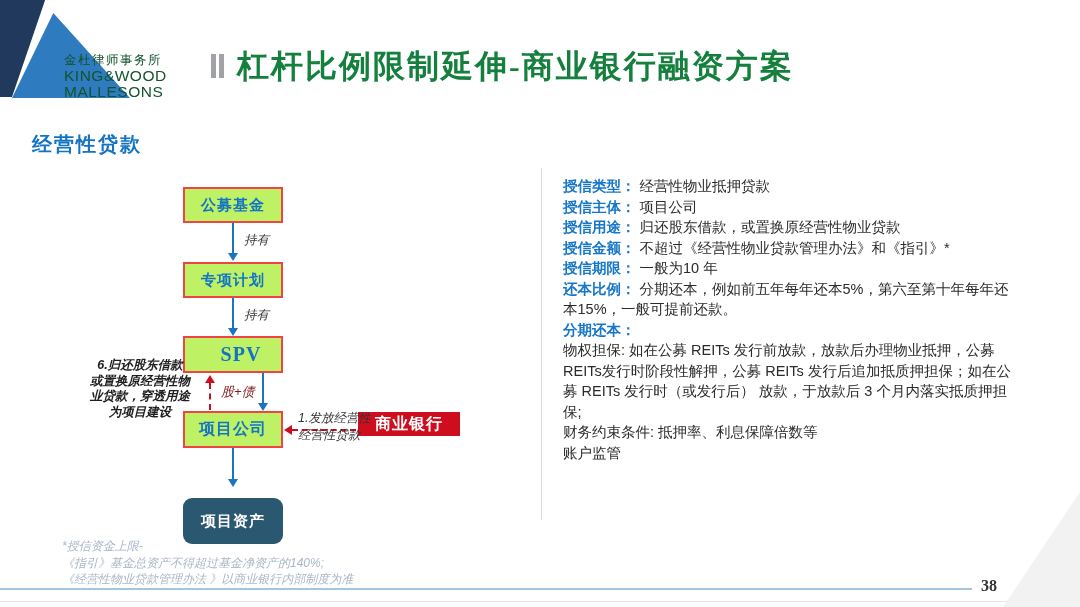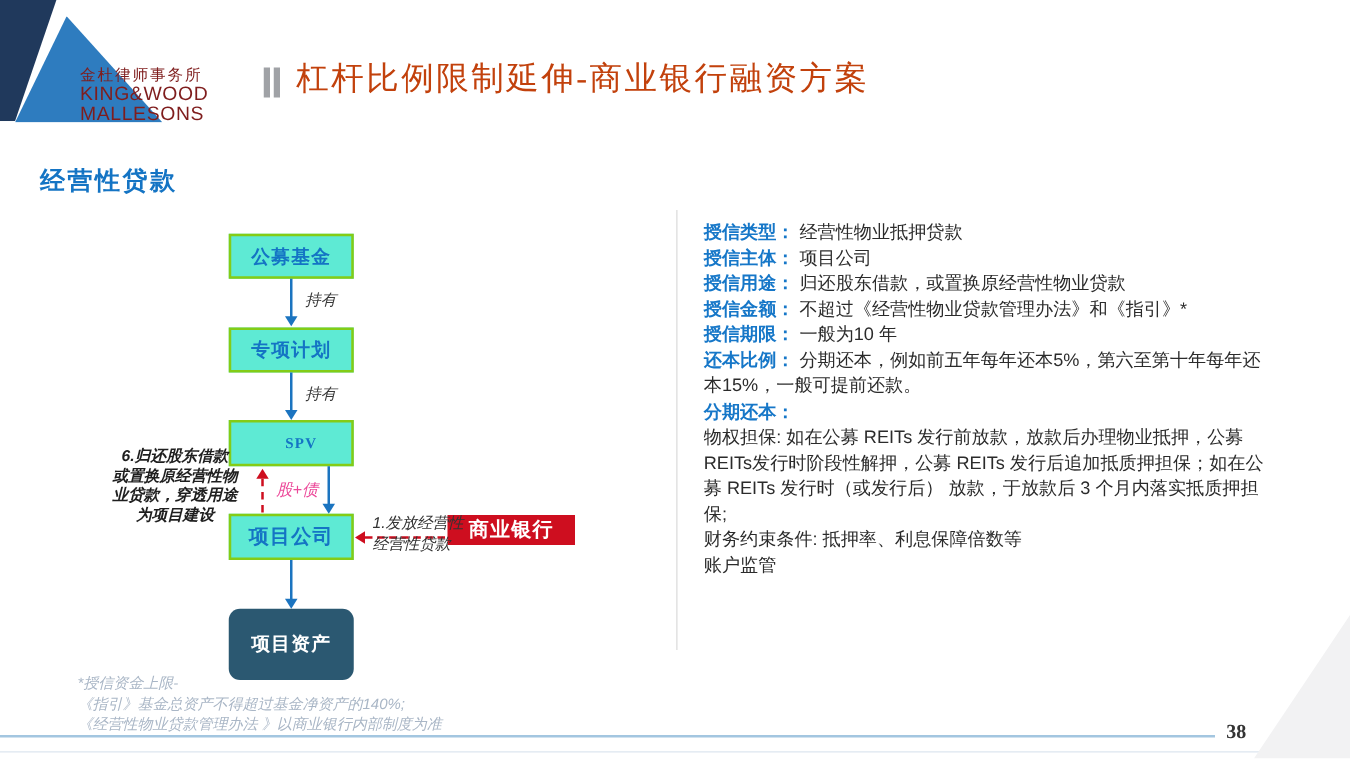--- a/index.html
+++ b/index.html
@@ -5,43 +5,43 @@
   html,body { margin:0; padding:0; background:#fff; }
   .slide {
     position:relative; width:1080px; height:607px; background:#ffffff;
     overflow:hidden; font-family:"Liberation Sans", sans-serif;
   }
   
   .logo-tri-navy { position:absolute; left:0; top:0; width:48px; height:97px;
     background:#20395c; clip-path:polygon(0 0, 94% 0, 25% 100%, 0 100%); }
   .logo-tri-blue { position:absolute; left:12px; top:13px; width:118px; height:85px;
     background:#2e7cbf; clip-path:polygon(35% 0, 100% 100%, 0 100%); }
-  .logo-text { position:absolute; left:64px; top:54px; color:#7f1d1d; line-height:1.08; }
+  .logo-text { position:absolute; left:64px; top:54px; color:#14532d; line-height:1.08; }
   .logo-cn { font-size:12.5px; letter-spacing:1.5px; }
   .logo-en { font-size:15.5px; letter-spacing:0.5px; }
   
   .title-sep { position:absolute; left:211px; top:54px; width:14px; height:24px; }
   .title-sep .bar { position:absolute; top:0; width:5px; height:24px; background:#a0a2a6; }
   .title-sep .b1 { left:0; } .title-sep .b2 { left:8px; }
   .slide-title { position:absolute; left:237px; top:45px; margin:0;
-    font-family:"Liberation Serif", serif; font-size:26px; font-weight:normal;
-    color:#c2410c; letter-spacing:2px; }
+    font-family:"Liberation Serif", serif; font-size:32px; font-weight:bold;
+    color:#15803d; letter-spacing:2px; }
   .section-title { position:absolute; left:32px; top:131px; margin:0;
     font-family:Liberation Sans, sans-serif; font-size:20px; font-weight:bold;
     color:#1474c4; letter-spacing:2px; }
   
-  .fc-node { position:absolute; width:100px; height:36px; background:#5eead4;
-    border:2px solid #84cc16; box-sizing:border-box; display:flex;
+  .fc-node { position:absolute; width:100px; height:36px; background:#bef264;
+    border:2px solid #ef4444; box-sizing:border-box; display:flex;
     align-items:center; justify-content:center; color:#1474c4;
     font-weight:bold; font-size:15px; letter-spacing:1px; }
   .n-fund    { left:183px; top:187px; }
   .n-plan    { left:183px; top:262px; }
-  .n-spv     { left:183px; top:336px; height:37px; font-size:12px; font-family:"Liberation Serif",serif;padding-left:16px; }
+  .n-spv     { left:183px; top:336px; height:37px; font-size:20px; font-family:"Liberation Serif",serif;padding-left:16px; }
   .n-company { left:183px; top:411px; height:37px; font-size:16px; }
-  .n-asset   { left:183px; top:487px; height:57px; background:#2b5871; border:none;
+  .n-asset   { left:183px; top:498px; height:46px; background:#2b5871; border:none;
                border-radius:9px; color:#fff; font-size:15px; }
   .n-bank    { left:358px; top:412px; width:102px; height:24px; background:#ce0e1f;
                border:none; color:#fff; font-size:16px; }
   
   .arrow-v { position:absolute; width:2px; background:#1b74c0; }
   .arrow-v::after { content:""; position:absolute; bottom:-7px; left:-4px;
     border:5px solid transparent; border-bottom:none; border-top:8px solid #1b74c0; }
   .a1 { left:232px; top:223px; height:31px; }
   .a2 { left:232px; top:298px; height:31px; }
   .a3 { left:262px; top:373px; height:31px; }
@@ -51,21 +51,21 @@
     border:5px solid transparent; border-top:none; border-bottom:8px solid #ce0e1f; }
   .a5 { left:209px; top:383px; height:27px; }
   .arrow-dash-left { position:absolute; height:0; border-top:2px dashed #ce0e1f; }
   .arrow-dash-left::after { content:""; position:absolute; left:-8px; top:-6px;
     border:5px solid transparent; border-left:none; border-right:8px solid #ce0e1f; }
   .a6 { left:292px; top:429px; width:64px; }
   
   .edge-label { position:absolute; font-style:italic; color:#3a3a3a; font-size:12.5px; }
   .hold1 { left:244px; top:232px; }
   .hold2 { left:244px; top:307px; }
-  .eqdebt { left:221px; top:383px; font-size:13px; color:#ec4899; }
+  .eqdebt { left:221px; top:383px; font-size:13px; color:#7f1d1d; }
   .annot-left { position:absolute; left:68px; top:358px; width:144px;
     text-align:center; font-size:12.5px; font-style:italic; font-weight:bold;
     color:#1f1f1f; line-height:15.5px; }
   .annot-right { position:absolute; left:298px; top:366px; width:110px;
     font-size:12.5px; font-style:italic; color:#333; line-height:16.5px;margin-top:44px; }
   
   .divider-v { position:absolute; left:541px; top:168px; width:1px; height:352px; background:#dcdcdc; }
   
   .details { position:absolute; left:563px; top:176px; width:452px;
     font-size:14.5px; line-height:20.5px; color:#2b2b2b; }

